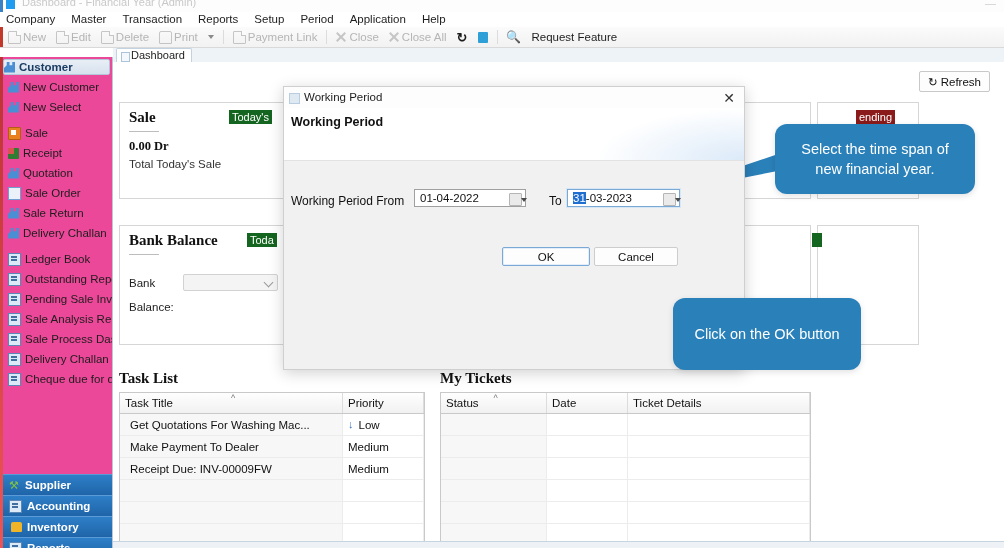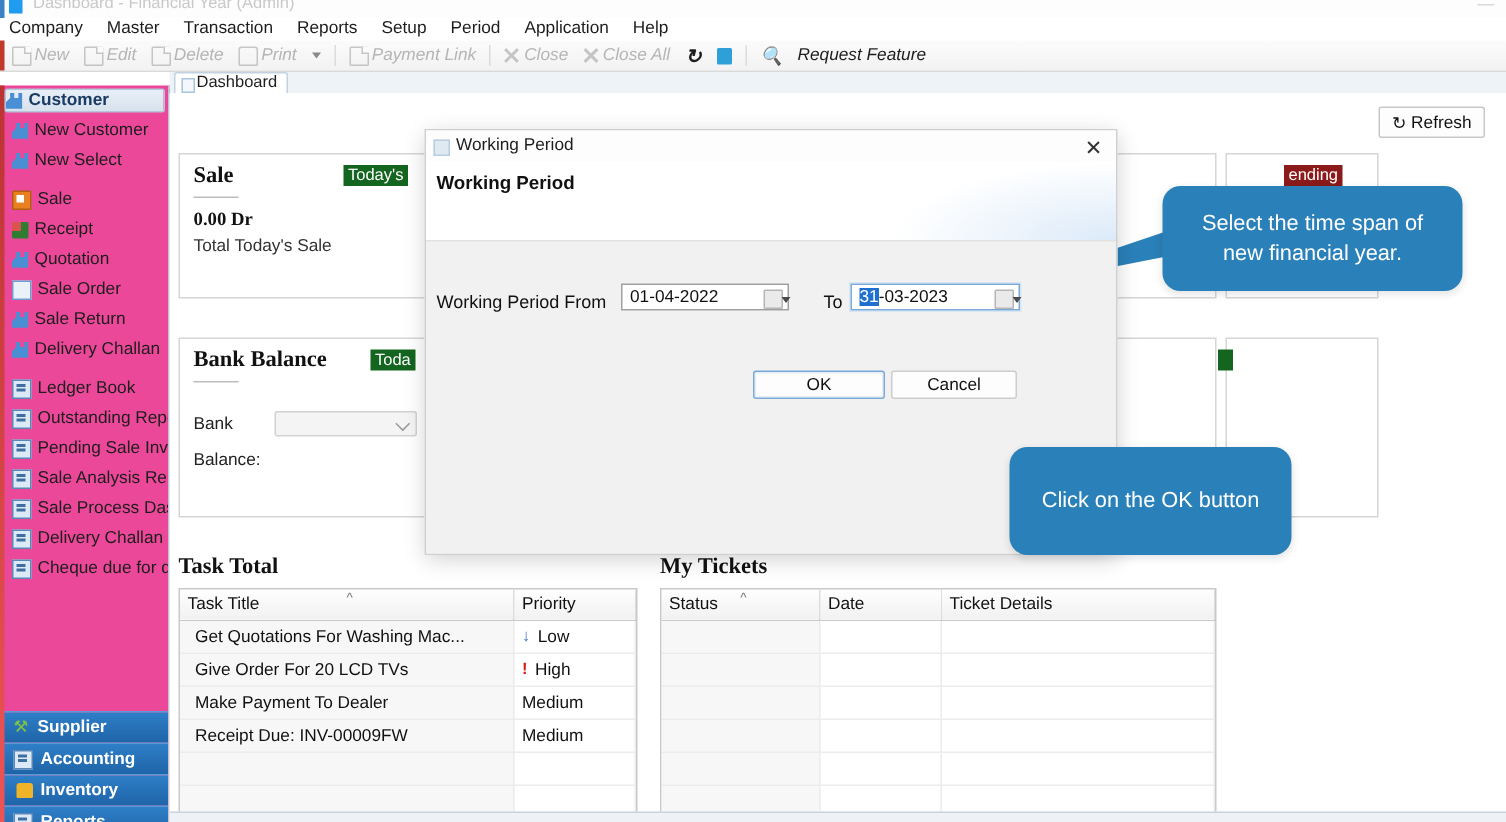--- a/index.html
+++ b/index.html
@@ -45,21 +45,21 @@
     position:absolute;left:0;top:27px;width:1004px;height:20px;
     background:linear-gradient(#fbfbfb,#f2f2f2);
     border-bottom:1px solid #d9d9d9;
     display:flex;align-items:center;
   }
   #toolbar .redbar{
     width:3px;height:20px;background:#c0392b;flex:0 0 3px;
   }
   #toolbar .tb-item{
     display:flex;align-items:center;gap:2px;
-    padding:0 5px;height:18px;white-space:nowrap;cursor:default;font-style:italic;
+    padding:0 5px;height:18px;white-space:nowrap;cursor:default;
   }
   #toolbar .tb-item .lbl{font-size:11.5px;color:#b5b5b5;}
   #toolbar .tb-item.enabled .lbl{color:#1d1d1d;}
   #toolbar .sep{
     width:1px;height:14px;background:#dcdcdc;margin:0 4px;flex:0 0 1px;
   }
   #toolbar .gicon{
     width:11px;height:11px;display:inline-block;position:relative;opacity:.45;
   }
   .ic-doc{border:1.3px solid #8a8a8a;border-radius:1px;}
@@ -490,50 +490,41 @@
   </div>
 
   <div class="card" style="left:704px;top:40px;width:102px;height:97px;">
     <div class="cbadge red" style="left:-6px;top:7px;">ending</div>
     <div class="cdetails" style="left:-6px;top:50px;">etails</div>
   </div>
   <div class="card" style="left:704px;top:163px;width:102px;height:120px;">
     <div class="cbadge" style="left:-6px;top:7px;width:4px;overflow:hidden;">&nbsp;</div>
   </div>
 
-  <div class="panel-title" style="left:6px;top:308px;">Task Total</div>
+  <div class="panel-title" style="left:6px;top:308px;">Task List</div>
   <div class="grid" style="left:6px;top:330px;width:306px;height:156px;">
     <table>
       <thead>
         <tr>
           <th style="width:212px;">
             <span class="sortmark">^</span>
             <span>Task Title</span>
           </th>
           <th>
             <span>Priority</span>
           </th>
         </tr>
       </thead>
       <tbody>
         <tr class="shade">
           <td>Get Quotations For Washing Mac...</td>
           <td>
             <span class="pri">
               <span class="arrow-low">↓</span>
               <span>Low</span>
-            </span>
-          </td>
-        </tr>
-        <tr class="shade">
-          <td>Give Order For 20 LCD TVs</td>
-          <td>
-            <span class="pri">
-              <span class="bang-high">!</span>
-              <span>High</span>
             </span>
           </td>
         </tr>
         <tr class="shade">
           <td>Make Payment To Dealer</td>
           <td>Medium</td>
         </tr>
         <tr class="shade">
           <td>Receipt Due: INV-00009FW</td>
           <td>Medium</td>

